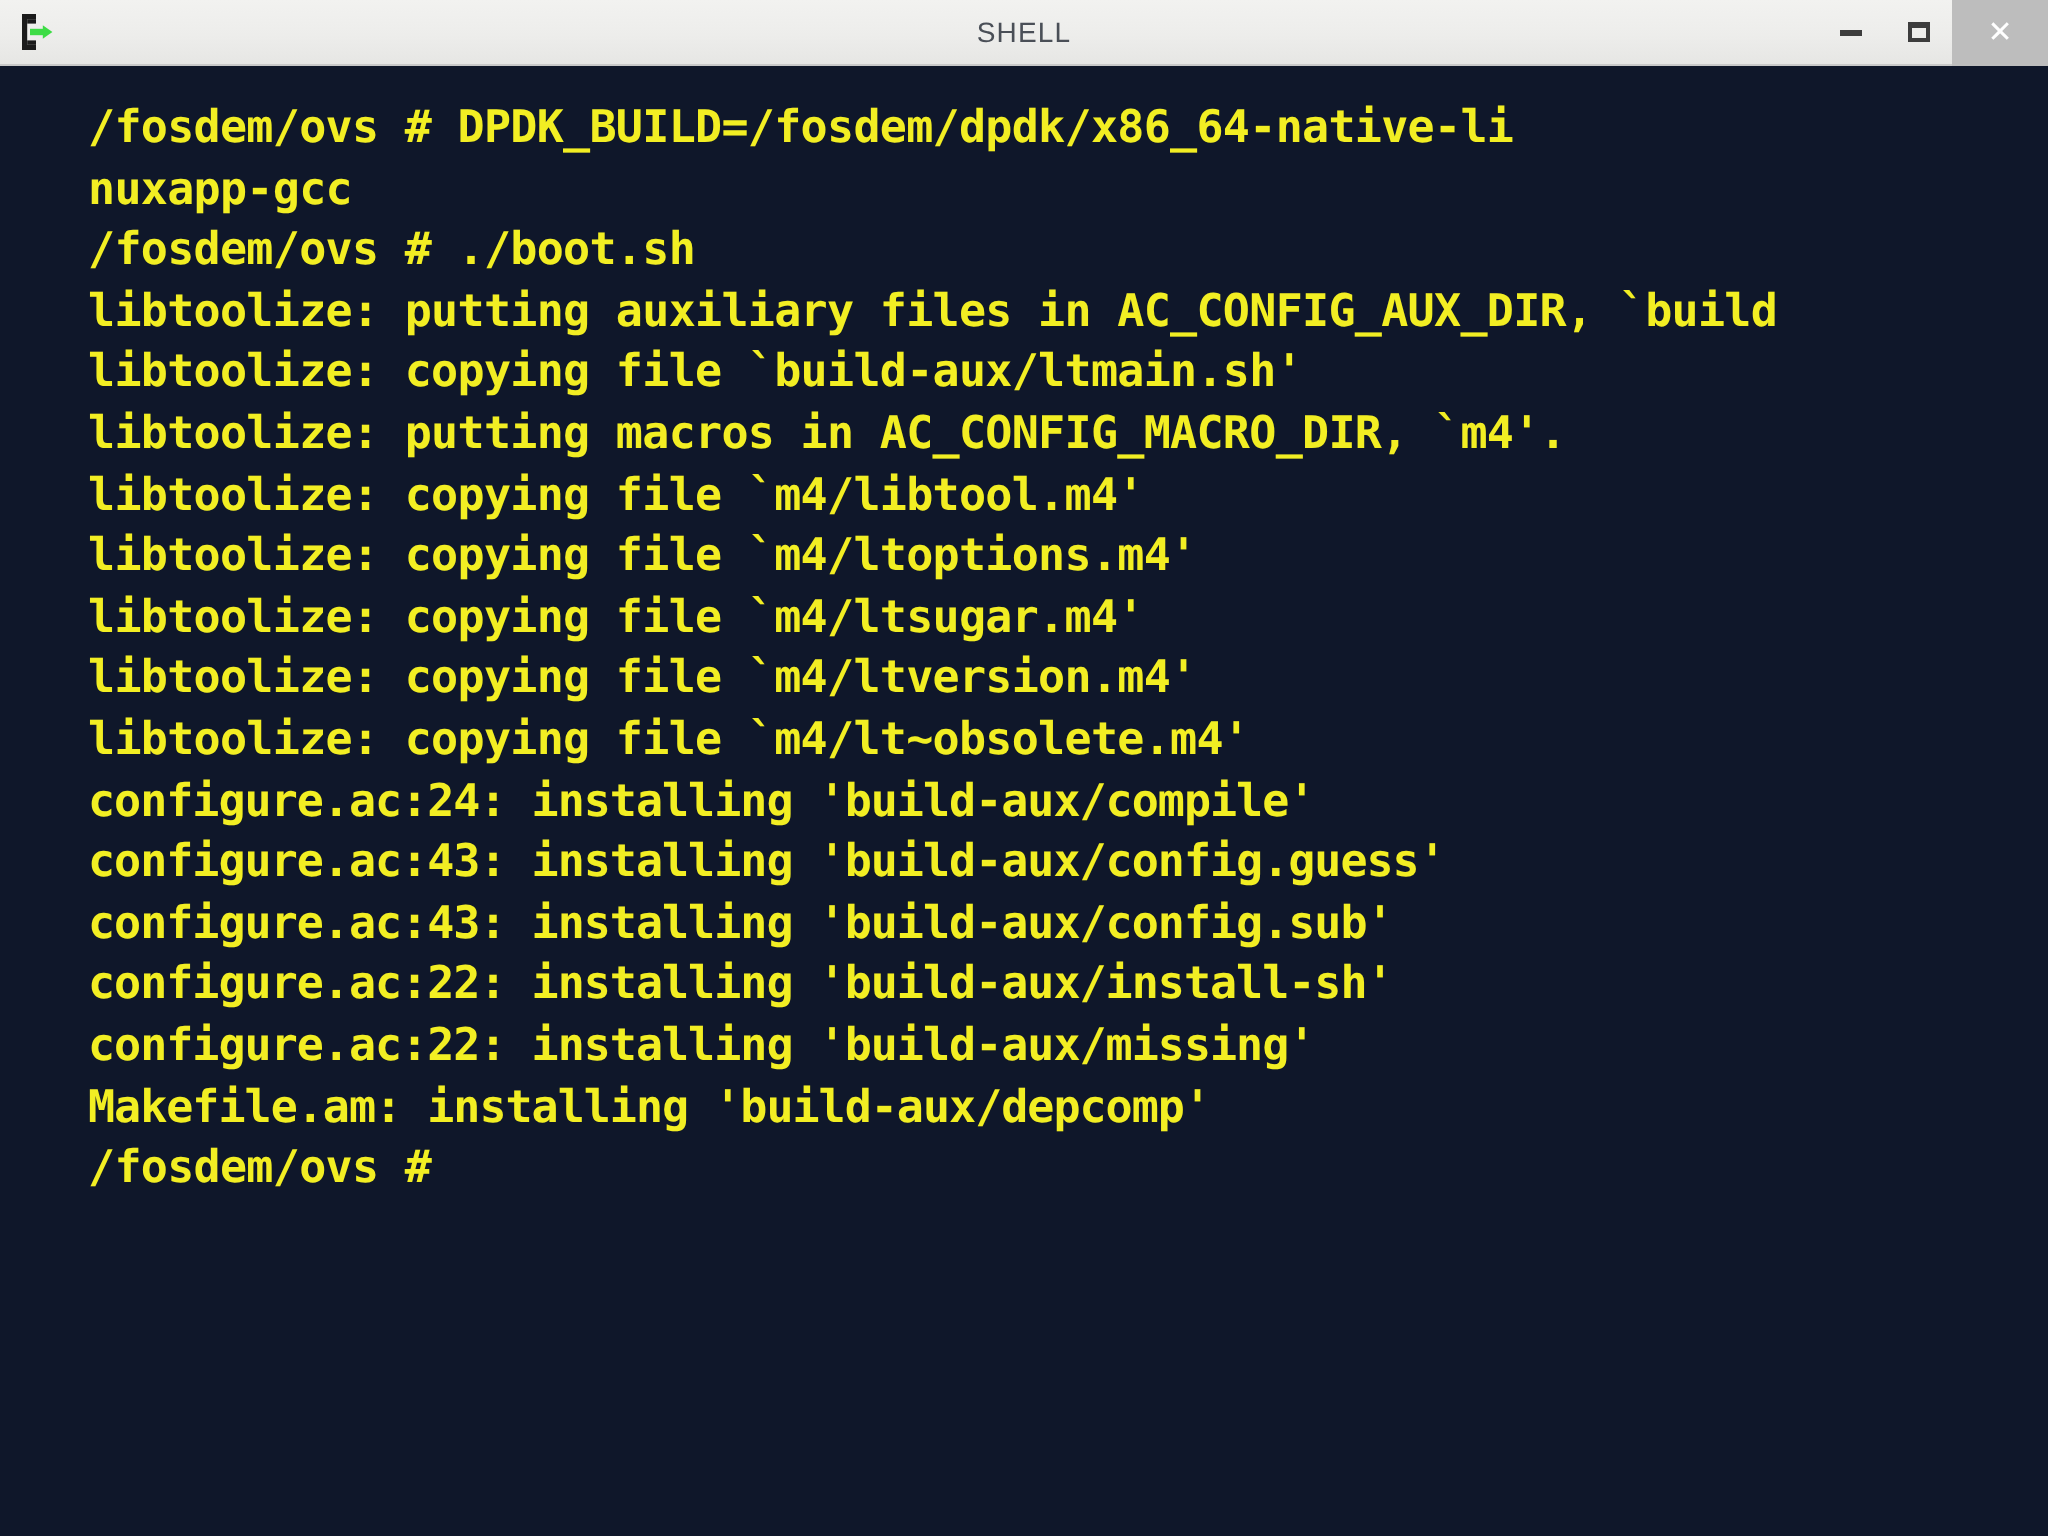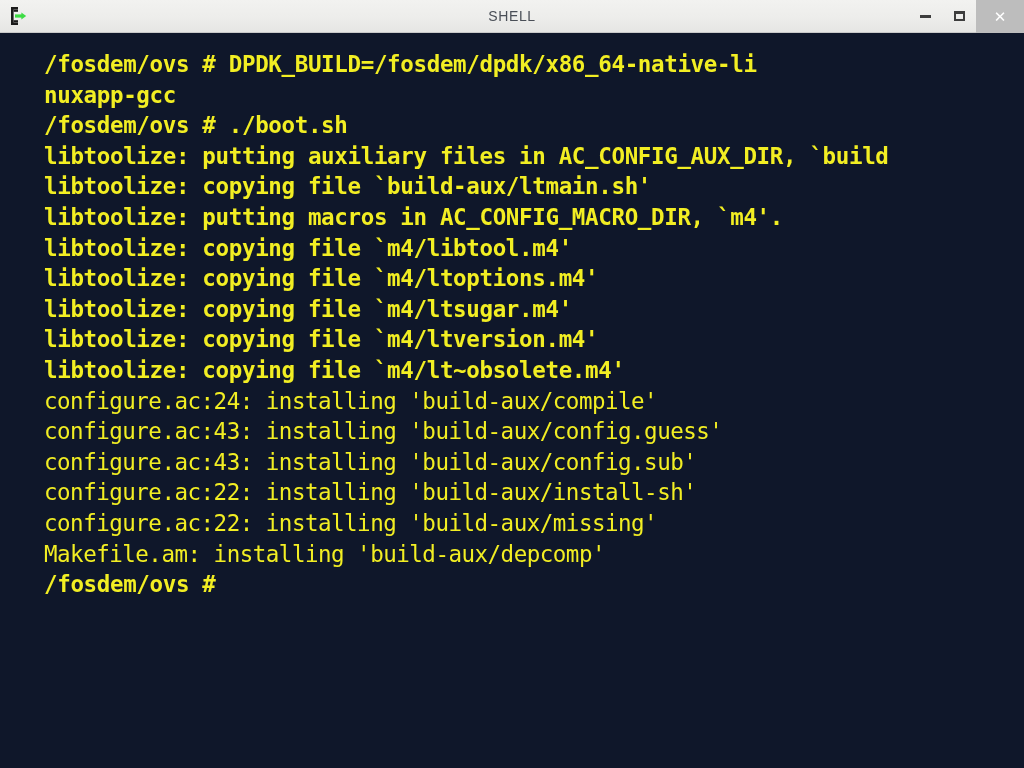--- a/index.html
+++ b/index.html
@@ -131,21 +131,21 @@
     font-weight: bold;
     line-height: 30.6px;
     height: 30.6px;
     white-space: pre;
     overflow: hidden;
     letter-spacing: -0.35px;
   }
 
   
   .term-line.light {
-    font-weight: normal;
+    font-weight: bold;
     letter-spacing: -0.5px;
   }
 </style>
 </head>
 <body>
 
 <div id="window">
 
   <div id="titlebar">
 

